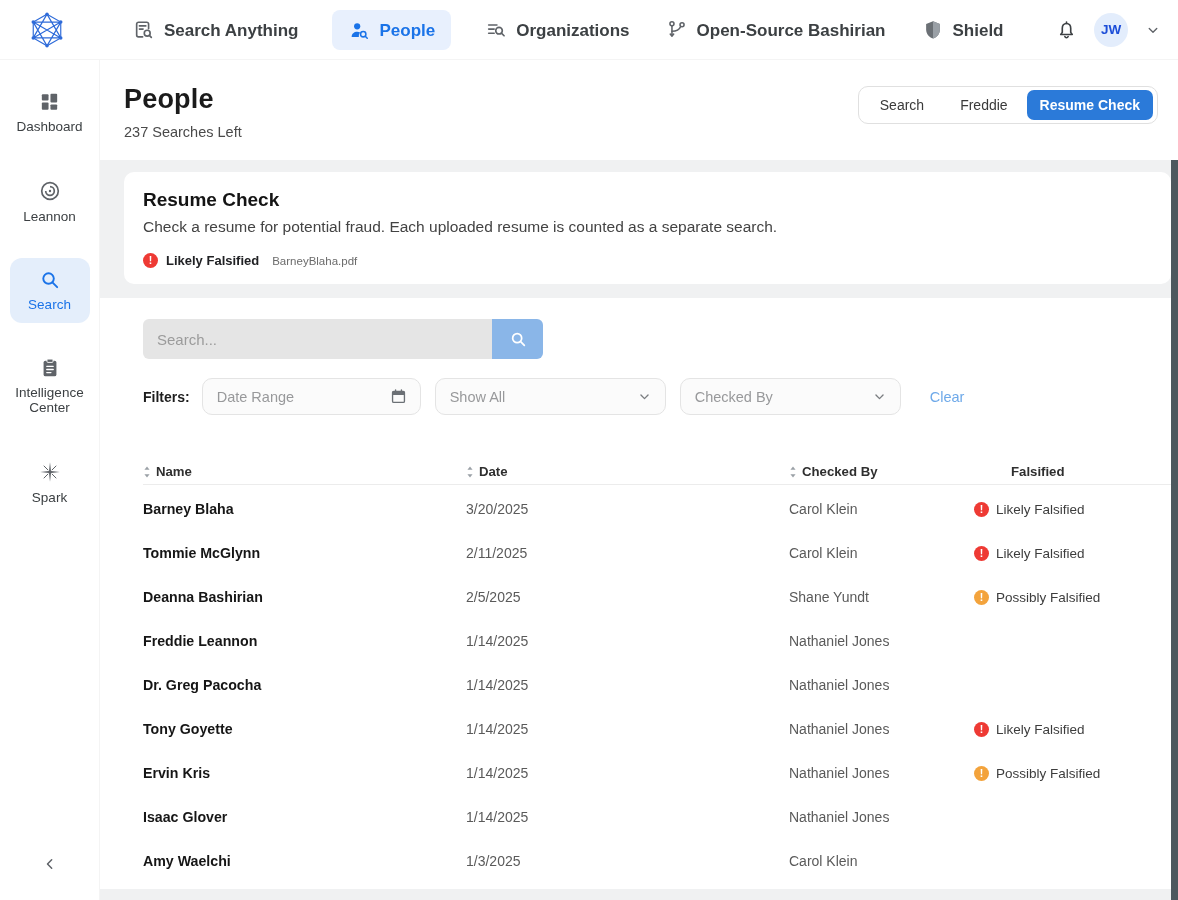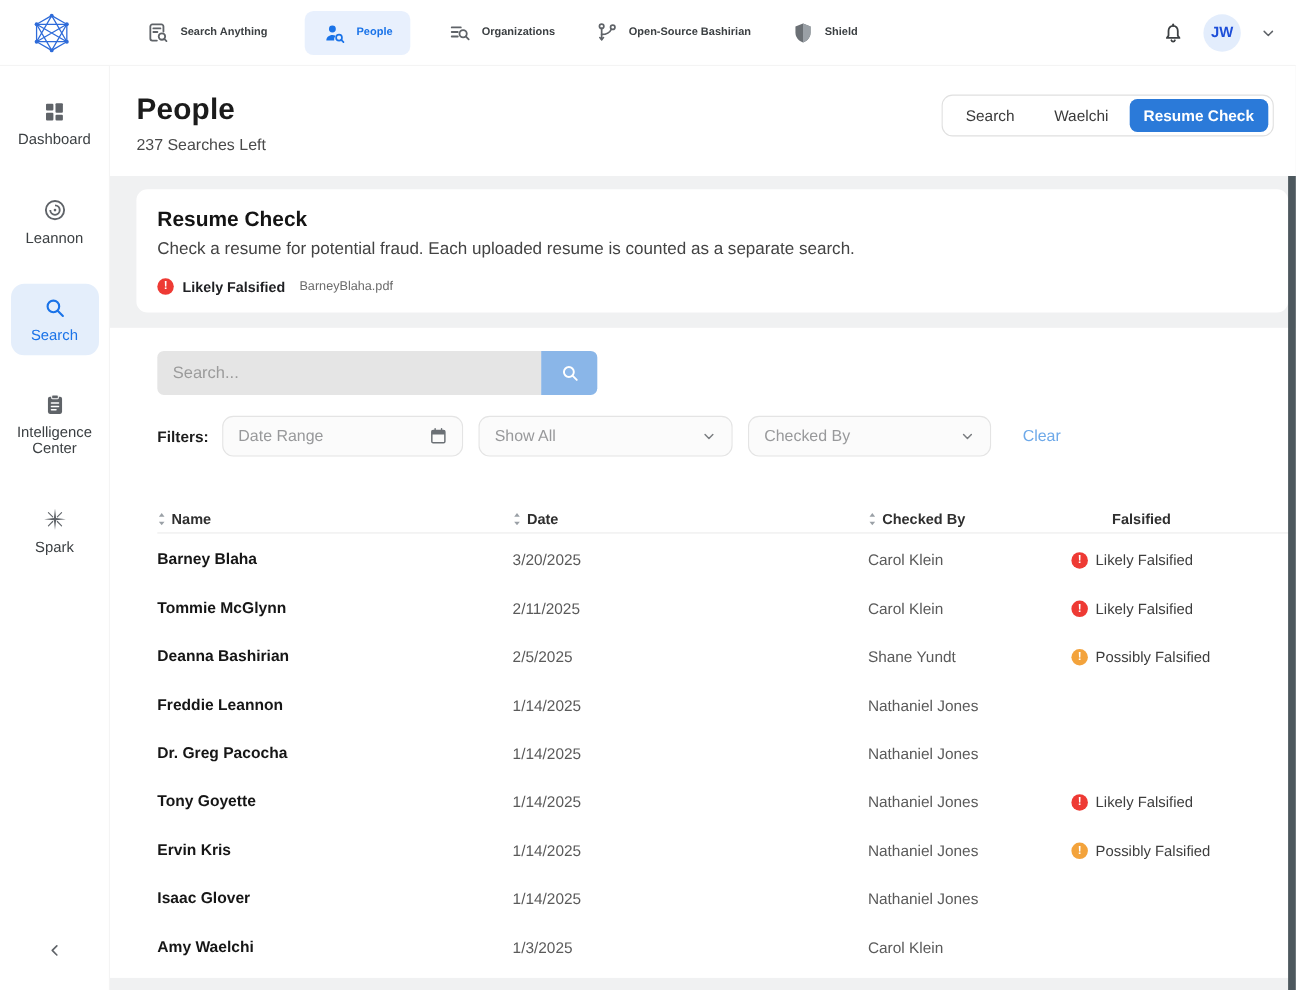--- a/index.html
+++ b/index.html
@@ -4,21 +4,21 @@
 <style>
   * { margin:0; padding:0; box-sizing:border-box; }
   html,body { width:1178px; height:900px; overflow:hidden; background:#fff;
     font-family:"Liberation Sans","DejaVu Sans",sans-serif; color:#202124; }
 
   
   .topnav { position:fixed; top:0; left:0; width:1178px; height:60px; background:#fff;
     display:flex; align-items:center; z-index:30; border-bottom:1px solid #f4f4f4; }
   .logo { margin:0 22px 0 27px; display:flex; align-items:center; }
   .topnav-items { display:flex; align-items:center; gap:32px; margin-left:42px; }
-  .nav-item { display:flex; align-items:center; gap:9px; font-size:10px; font-weight:700;
+  .nav-item { display:flex; align-items:flex-end; gap:9px; font-size:17px; font-weight:700;
     color:#3c4043; cursor:pointer; padding:9px 2px; border-radius:8px; white-space:nowrap; }
   .nav-item .icon { color:#5f6368; display:flex; }
   .nav-item.active { background:#e8f0fd; color:#1a73e8; padding:9px 16px; }
   .nav-item.active .icon { color:#1a73e8; }
   .topnav-right { margin-left:auto; display:flex; align-items:center; gap:16px; padding-right:16px; }
   .bell { color:#3c4043; display:flex; cursor:pointer; }
   .avatar { width:34px; height:34px; border-radius:50%; background:#e3edfc; color:#1d4ed8;
     font-size:13.5px; font-weight:700; display:flex; align-items:center; justify-content:center; cursor:pointer; }
   .caret { color:#5f6368; display:flex; cursor:pointer; }
 
@@ -251,21 +251,21 @@
   </div>
 </aside>
 
 <main class="main">
 
   <section class="page-header">
     <h1 class="page-title">People</h1>
     <div class="page-subtitle">237 Searches Left</div>
     <div class="tab-group" id="tab-group">
         <button class="tab-btn">Search</button>
-        <button class="tab-btn">Waelchi</button>
+        <button class="tab-btn">Freddie</button>
         <button class="tab-btn active">Resume Check</button>
       </div>
   </section>
 
   <section class="resume-card">
     <h2 class="resume-title">Resume Check</h2>
     <div class="resume-desc">Check a resume for potential fraud. Each uploaded resume is counted as a separate search.</div>
     <div class="resume-result">
       <span class="badge likely">!</span>
       <span class="resume-result-label">Likely Falsified</span>

